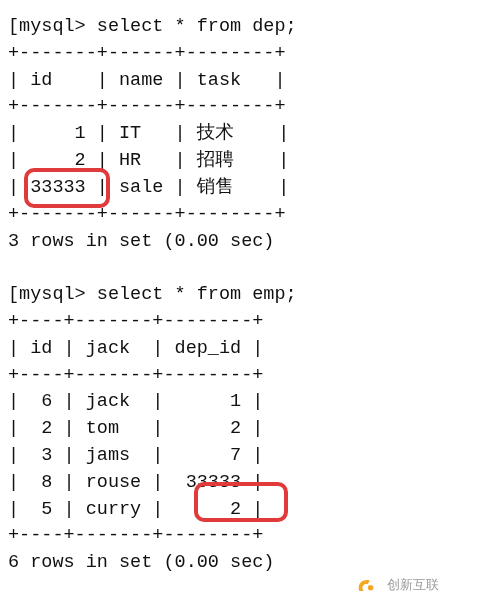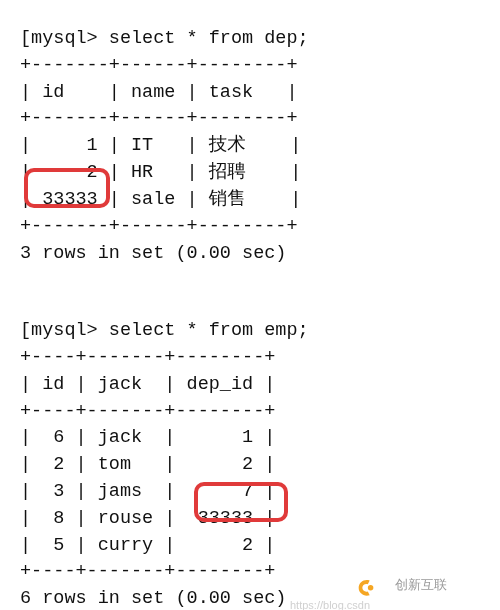--- a/index.html
+++ b/index.html
@@ -8,40 +8,40 @@
     background: #ffffff;
     font-family: "Courier New", Courier, monospace;
     font-size: 18.5px;
     line-height: 1.45;
     color: #111;
     width: 500px;
     box-sizing: border-box;
     position: relative;
   }
   pre {
-    margin: 12px;
+    margin: 0;
     font-family: inherit;
     white-space: pre;
   }
   .highlight-box {
     position: absolute;
     border: 4px solid #e03a3a;
     border-radius: 10px;
     background: transparent;
     pointer-events: none;
   }
   .watermark {
     position: absolute;
     font-family: Arial, sans-serif;
     font-size: 13px;
     color: #999;
     font-weight: 500;
     display: flex;
     align-items: center;
-    gap: 20px;
+    gap: 12px;
   }
   .watermark .logo-shape {
     width: 20px;
     height: 20px;
     position: relative;
   }
   .watermark .logo-shape svg { display:block; }
   .faint {
     color: #d0d0d0;
     font-family: Arial, sans-serif;

